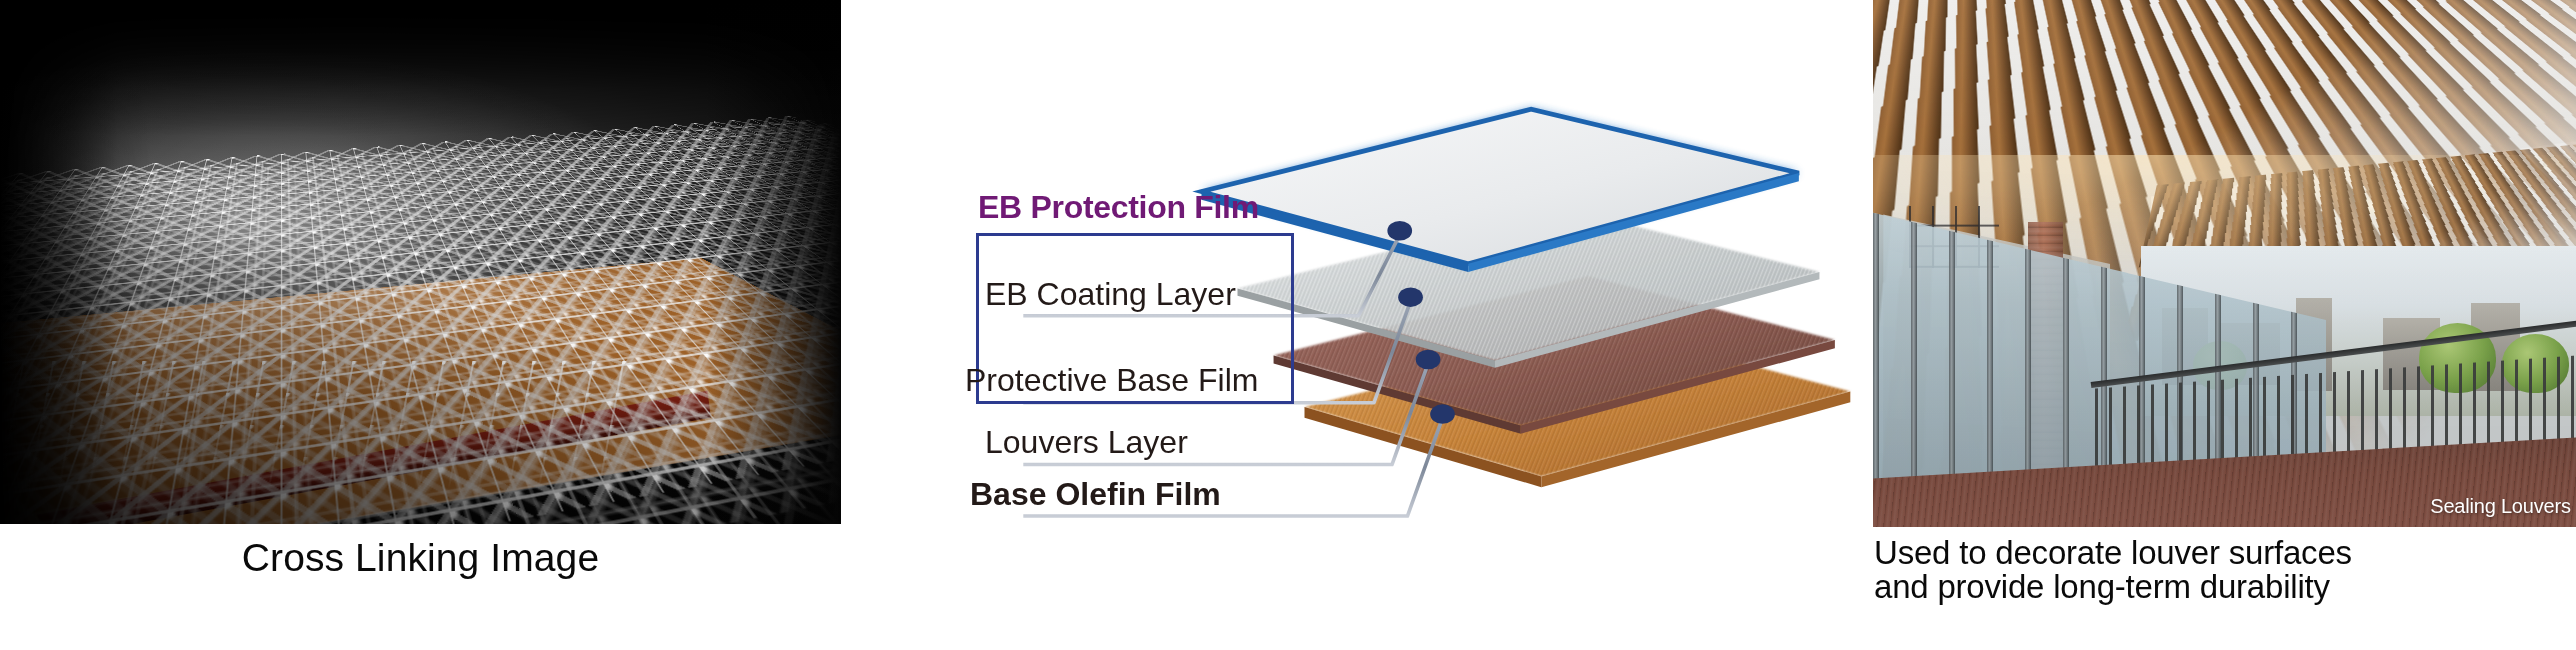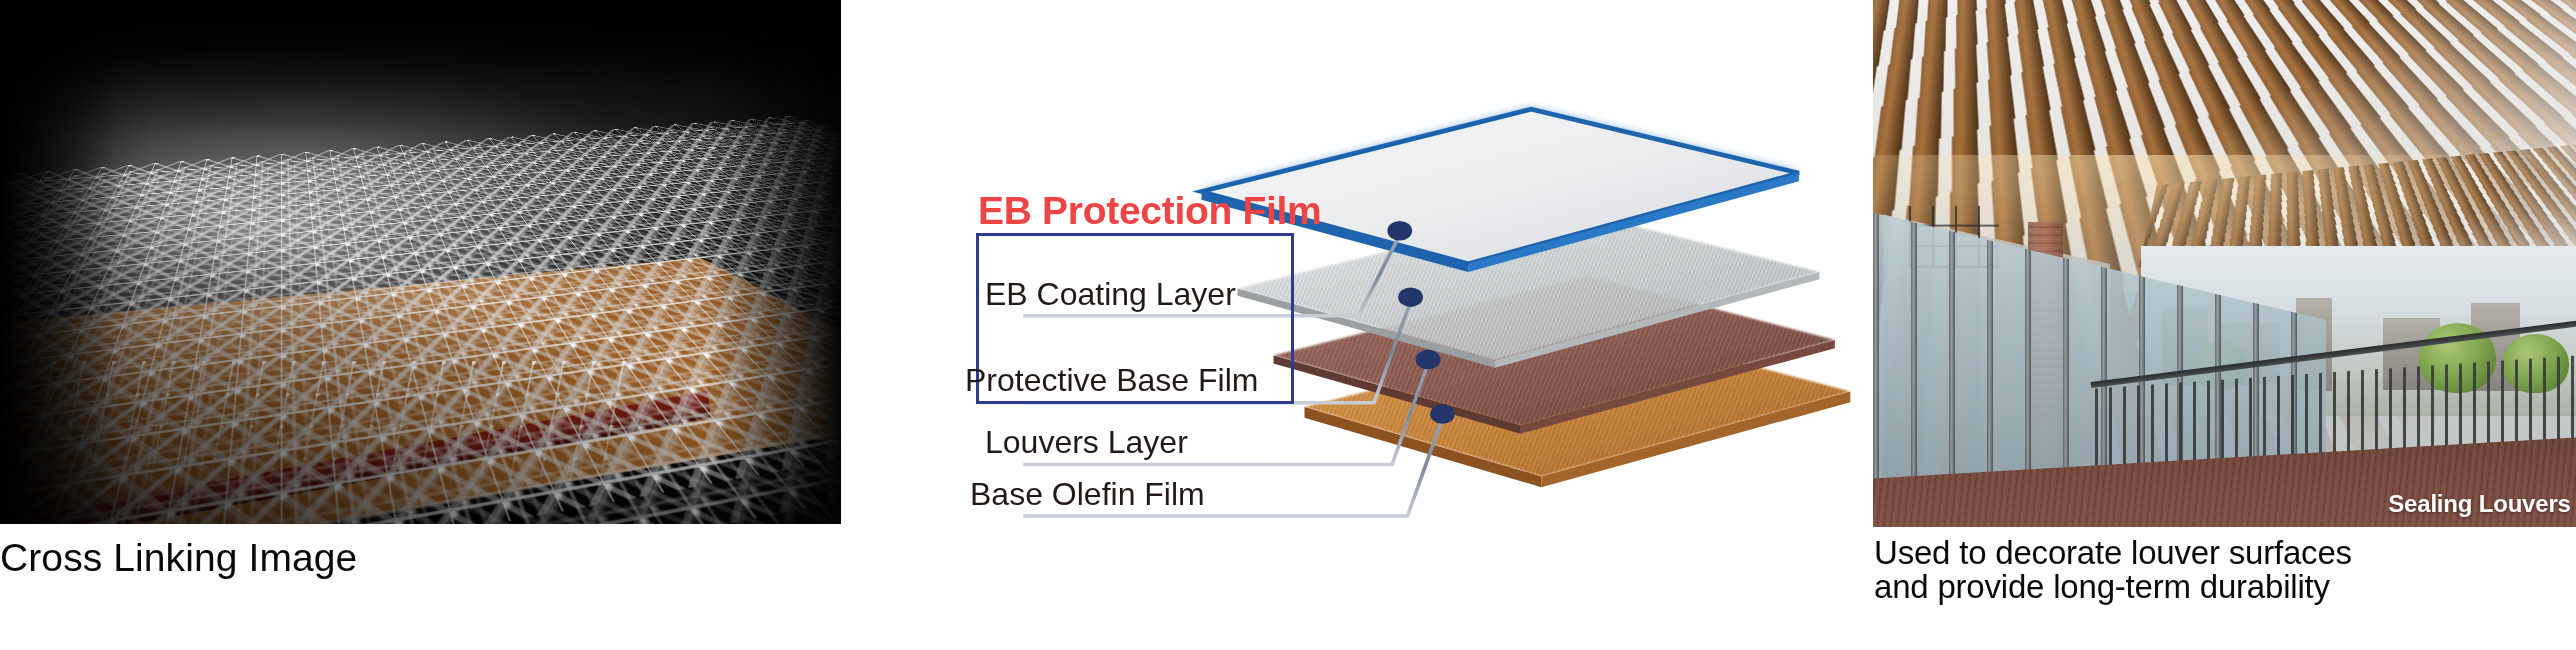--- a/index.html
+++ b/index.html
@@ -125,38 +125,39 @@
     position: absolute; inset: 0;
     background:
       linear-gradient(to bottom, rgba(0,0,0,.92) 0%, rgba(0,0,0,.18) 17%, rgba(0,0,0,0) 33%),
       linear-gradient(to right, rgba(0,0,0,.55) 0%, rgba(0,0,0,0) 18%),
       linear-gradient(200deg, rgba(0,0,0,0) 52%, rgba(0,0,0,.45) 76%, rgba(0,0,0,.88) 100%);
     pointer-events: none;
   }
   #crosslink-caption {
     position: absolute;
     left: 0; top: 536px; width: 841px;
+    text-align: center;
     font-size: 39px;
     color: #0a0a0a;
     letter-spacing: 0.1px;
     white-space: nowrap;
   }
 
   
   #panel-diagram {
     left: 841px; top: 0; width: 1032px; height: 650px;
   }
   #diagram-svg { position: absolute; left: 0; top: 0; }
 
   .diag-title {
     position: absolute;
     left: 137px; top: 189px;
-    font-size: 39px;
+    font-size: 32px;
     font-weight: bold;
-    color: #ef4444;
+    color: #701a75;
     white-space: nowrap;
     letter-spacing: -0.3px;
   }
   
   .diag-group-box {
     position: absolute;
     left: 135px; top: 233px; width: 318px; height: 171px;
     border: 3.1px solid #2c3b8f;
     box-sizing: border-box;
     background: transparent;
@@ -314,22 +315,22 @@
     opacity: .85;
   }
   .lv-grade {
     position: absolute; inset: 0;
     background: linear-gradient(to bottom, rgba(255,255,255,.05) 0%, rgba(0,0,0,0) 30%, rgba(0,0,0,.08) 100%);
     pointer-events: none;
   }
   #louver-overlay-label {
     position: absolute;
     right: 9.3px; bottom: 9.3px;
-    font-size: 24px;
-    font-weight: bold;
+    font-size: 20px;
+    font-weight: normal;
     color: #ffffff;
     white-space: nowrap;
     text-shadow: 0 1px 3.1px rgba(0,0,0,.45);
     letter-spacing: -0.2px;
   }
   #louver-caption {
     position: absolute;
     left: 1px; top: 536px; width: 707px;
     font-size: 33px;
     line-height: 1.03;
@@ -471,21 +472,21 @@
   <div class="diag-title">EB Protection Film</div>
 
   <div class="diag-group-box"></div>
 
   <div class="diag-label" style="left:144px; top:276px; width:299px;">EB Coating Layer</div>
 
   <div class="diag-label" style="left:124px; top:362px; width:319px;">Protective Base Film</div>
 
   <div class="diag-label" style="left:144px; top:424px; width:299px;">Louvers Layer</div>
 
-  <div class="diag-label" style="left:129px; top:476px; width:314px;">Base Olefin Film</div>
+  <div class="diag-label" style="left:129px; top:476px; width:314px;font-weight:bold;">Base Olefin Film</div>
 </div>
 
 <div class="abs" id="panel-louvers">
 
   <div id="louver-photo">
     <div class="lv-ceil"></div>
     <div class="lv-flatceil"></div>
 
     <div class="lv-dl" style="left:402px;  top:222px;"></div>
     <div class="lv-dl" style="left:489px;  top:202px;"></div>

